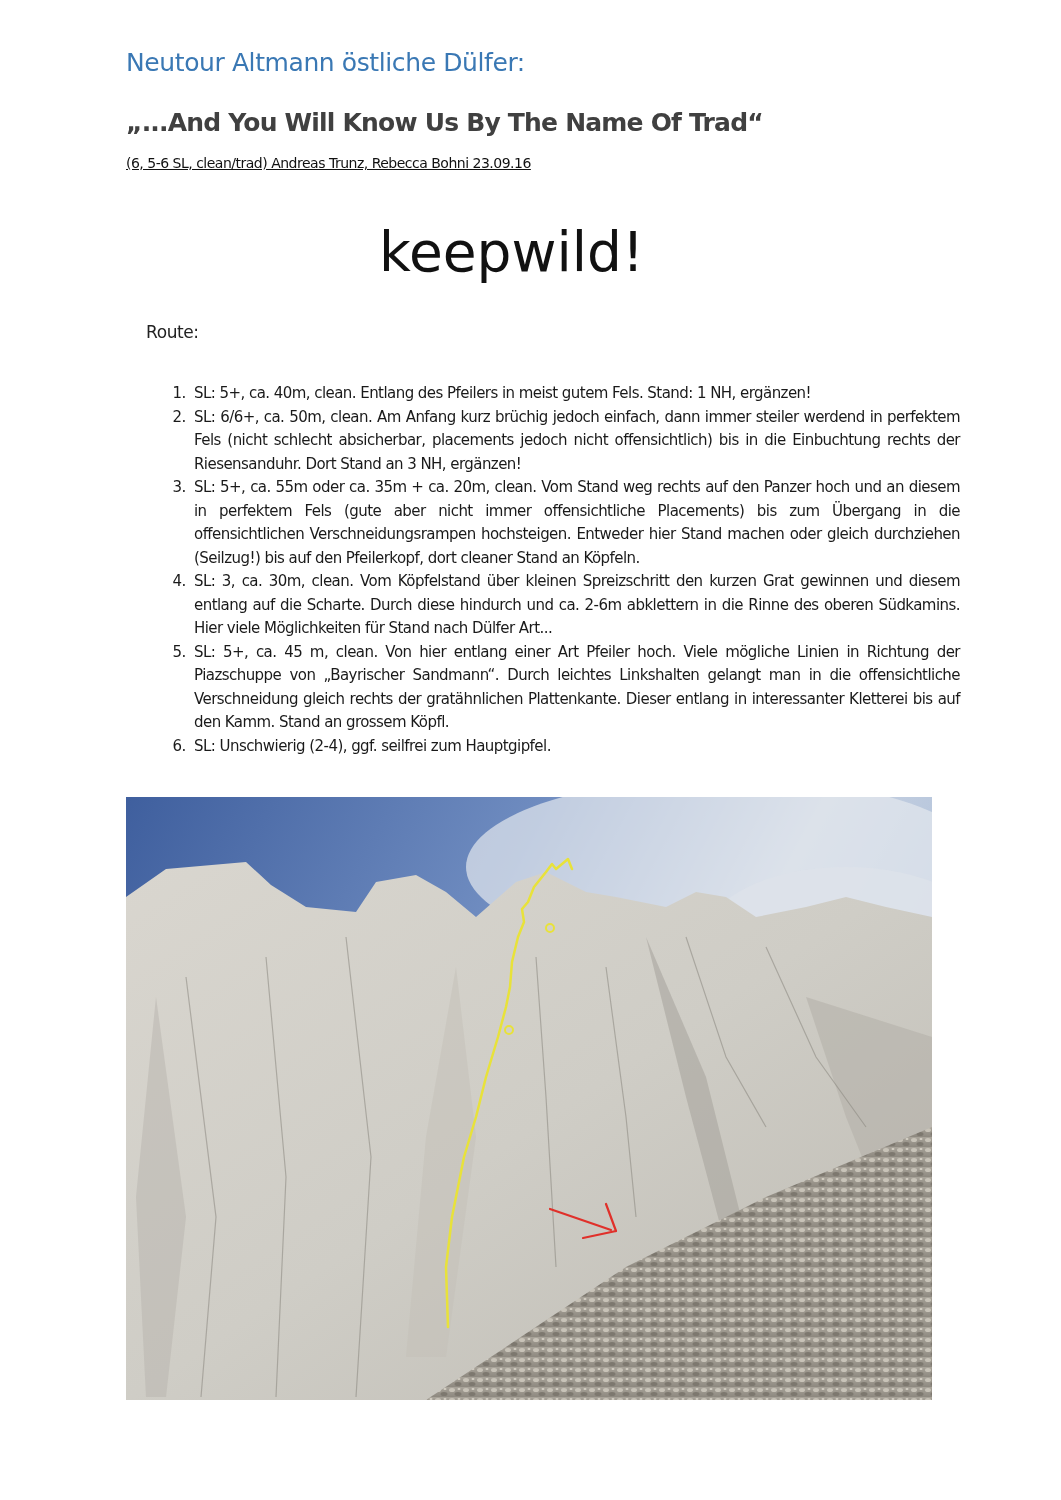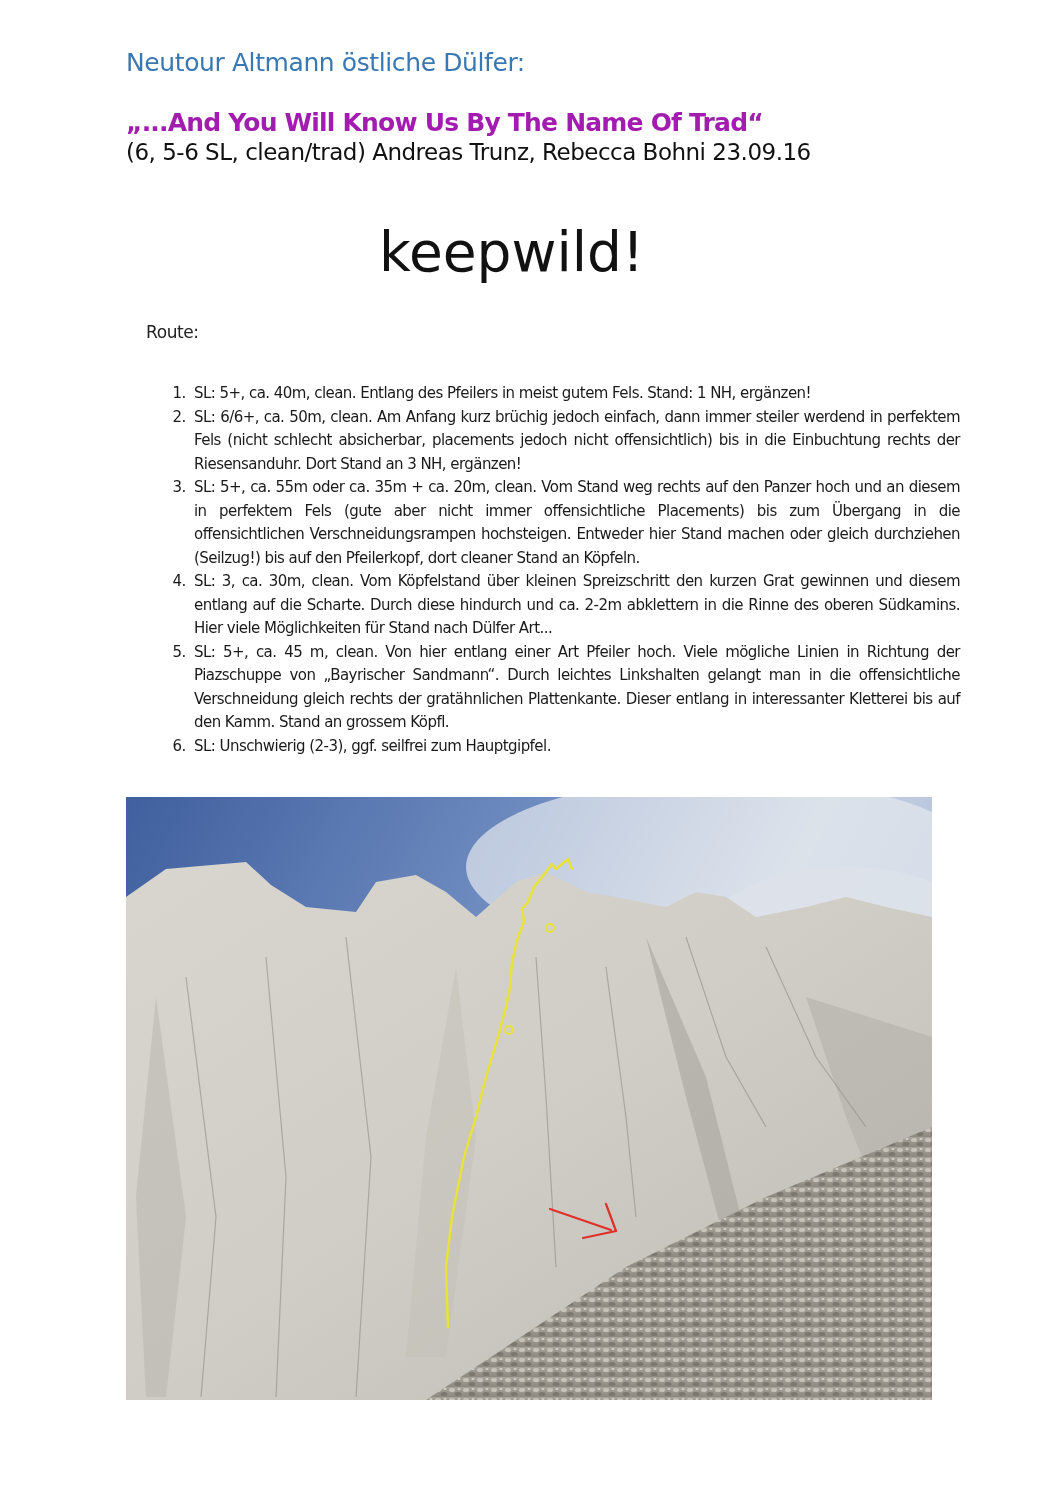--- a/index.html
+++ b/index.html
@@ -1,24 +1,24 @@
 <!DOCTYPE html>
 <html><head>
 <meta charset="utf-8">
 <style>
   html, body { margin: 0; padding: 0; background: #ffffff; }
   body { width: 1061px; height: 1500px; position: relative; overflow: hidden;
          font-family: "Liberation Sans", sans-serif; color: #111; }
   .page { position: absolute; left: 0; top: 0; width: 1061px; height: 1500px; }
   .title1 { position: absolute; left: 126px; top: 48px; font-size: 25px; color: #3a78b4;
             font-family: "DejaVu Sans", sans-serif; font-weight: normal; letter-spacing: -0.4px; }
-  .title2 { position: absolute; left: 126px; top: 108px; font-size: 25px; color: #a21caf;
+  .title2 { position: absolute; left: 126px; top: 108px; font-size: 25px; color: #404040;
             font-family: "DejaVu Sans", sans-serif; font-weight: bold; letter-spacing: -0.8px; }
-  .meta { position: absolute; left: 126px; top: 139px; font-size: 23px; color: #111;
-          font-family: "DejaVu Sans", sans-serif; letter-spacing: -0.5px; }
+  .meta { position: absolute; left: 126px; top: 155px; font-size: 14px; color: #111;
+          font-family: "DejaVu Sans", sans-serif; letter-spacing: -0.5px; text-decoration: underline; }
   .brand { position: absolute; left: 0; width: 1023px; top: 220px; text-align: center;
            font-size: 55px; color: #111; font-family: "DejaVu Sans", sans-serif; letter-spacing: 0px; }
   .route-label { position: absolute; left: 126px; top: 322px; font-size: 17px; color: #222;
                  font-family: "DejaVu Sans", sans-serif; letter-spacing: -0.4px; margin-left: 20px; }
   ol.pitches { position: absolute; left: 160px; top: 382px; width: 770px; margin: 0; padding: 0 0 0 30px;
                font-family: "DejaVu Sans", sans-serif; font-size: 15px; line-height: 23.5px; color: #1a1a1a;
                letter-spacing: -0.55px; text-align: justify; }
   ol.pitches li { padding-left: 4px; }
   .photo { position: absolute; left: 126px; top: 797px; width: 806px; height: 603px; overflow: hidden; }
   .photo svg { display: block; }
@@ -30,23 +30,23 @@
   <div class="title1">Neutour Altmann östliche Dülfer:</div>
   <div class="title2">„...And You Will Know Us By The Name Of Trad“</div>
   <div class="meta">(6, 5-6 SL, clean/trad) Andreas Trunz, Rebecca Bohni 23.09.16</div>
   <div class="brand">keepwild!</div>
   <div class="route-label">Route:</div>
 
   <ol class="pitches">
     <li>SL: 5+, ca. 40m, clean. Entlang des Pfeilers in meist gutem Fels. Stand: 1 NH, ergänzen!</li>
     <li>SL: 6/6+, ca. 50m, clean. Am Anfang kurz brüchig jedoch einfach, dann immer steiler werdend in perfektem Fels (nicht schlecht absicherbar, placements jedoch nicht offensichtlich) bis in die Einbuchtung rechts der Riesensanduhr. Dort Stand an 3 NH, ergänzen!</li>
     <li>SL: 5+, ca. 55m oder ca. 35m + ca. 20m, clean. Vom Stand weg rechts auf den Panzer hoch und an diesem in perfektem Fels (gute aber nicht immer offensichtliche Placements) bis zum Übergang in die offensichtlichen Verschneidungsrampen hochsteigen. Entweder hier Stand machen oder gleich durchziehen (Seilzug!) bis auf den Pfeilerkopf, dort cleaner Stand an Köpfeln.</li>
-    <li>SL: 3, ca. 30m, clean. Vom Köpfelstand über kleinen Spreizschritt den kurzen Grat gewinnen und diesem entlang auf die Scharte. Durch diese hindurch und ca. 2-2m abklettern in die Rinne des oberen Südkamins. Hier viele Möglichkeiten für Stand nach Dülfer Art...</li>
+    <li>SL: 3, ca. 30m, clean. Vom Köpfelstand über kleinen Spreizschritt den kurzen Grat gewinnen und diesem entlang auf die Scharte. Durch diese hindurch und ca. 2-6m abklettern in die Rinne des oberen Südkamins. Hier viele Möglichkeiten für Stand nach Dülfer Art...</li>
     <li>SL: 5+, ca. 45 m, clean. Von hier entlang einer Art Pfeiler hoch. Viele mögliche Linien in Richtung der Piazschuppe von „Bayrischer Sandmann“. Durch leichtes Linkshalten gelangt man in die offensichtliche Verschneidung gleich rechts der gratähnlichen Plattenkante. Dieser entlang in interessanter Kletterei bis auf den Kamm. Stand an grossem Köpfl.</li>
-    <li>SL: Unschwierig (2-3), ggf. seilfrei zum Hauptgipfel.</li>
+    <li>SL: Unschwierig (2-4), ggf. seilfrei zum Hauptgipfel.</li>
   </ol>
 
   <div class="photo">
     <svg width="806" height="603" viewBox="0 0 806 603" xmlns="http://www.w3.org/2000/svg">
       <defs>
         <linearGradient id="sky" x1="0" y1="0" x2="1" y2="0.4">
           <stop offset="0" stop-color="#3f5f9e"></stop>
           <stop offset="0.45" stop-color="#6f8cc0"></stop>
           <stop offset="0.75" stop-color="#c9d3e2"></stop>
           <stop offset="1" stop-color="#a9bcd8"></stop>

